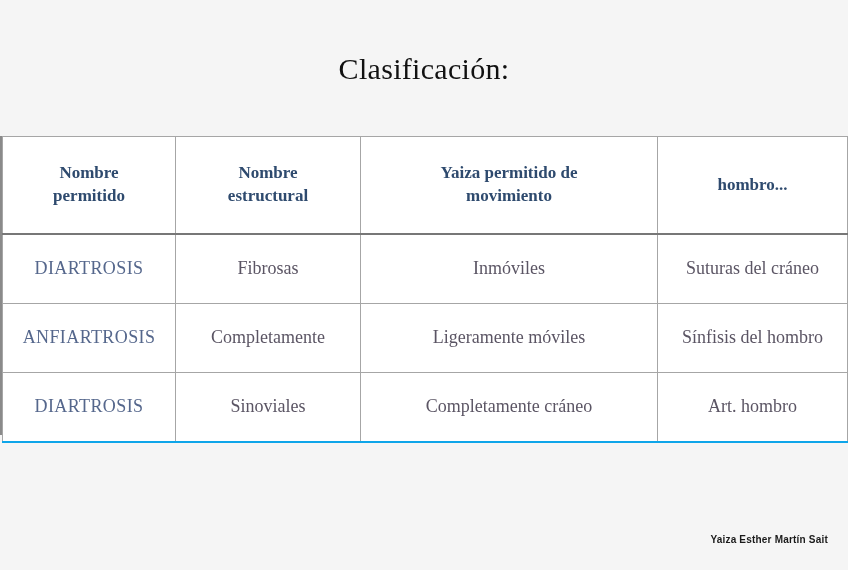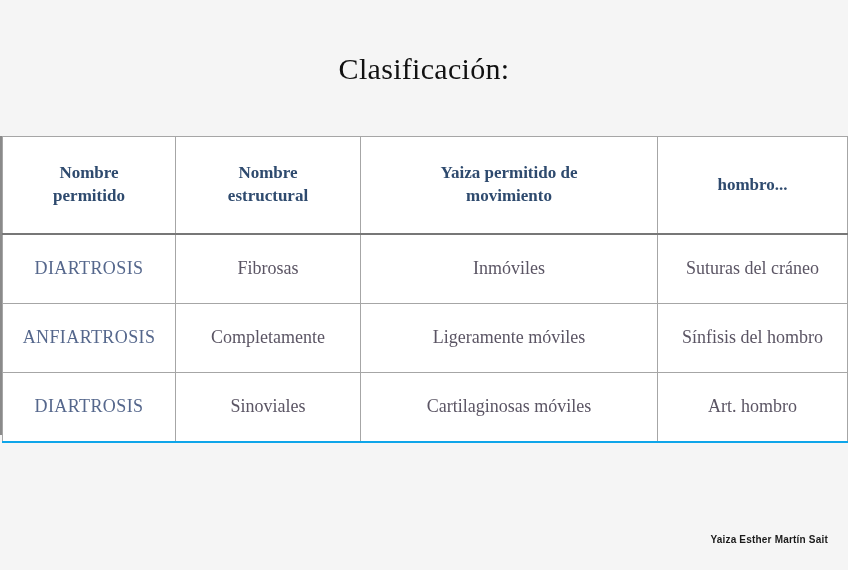--- a/index.html
+++ b/index.html
@@ -149,21 +149,21 @@
         </tr>
         <tr>
           <td class="col-functional">ANFIARTROSIS</td>
           <td class="col-structural">Completamente</td>
           <td class="col-movement">Ligeramente móviles</td>
           <td class="col-example">Sínfisis del hombro</td>
         </tr>
         <tr>
           <td class="col-functional">DIARTROSIS</td>
           <td class="col-structural">Sinoviales</td>
-          <td class="col-movement">Cartilaginosas móviles</td>
+          <td class="col-movement">Completamente cráneo</td>
           <td class="col-example">Art. hombro</td>
         </tr>
       </tbody>
     </table>
   </div>
 
   <div class="signature">Yaiza Esther Martín Sait</div>
 
 </div>
 

